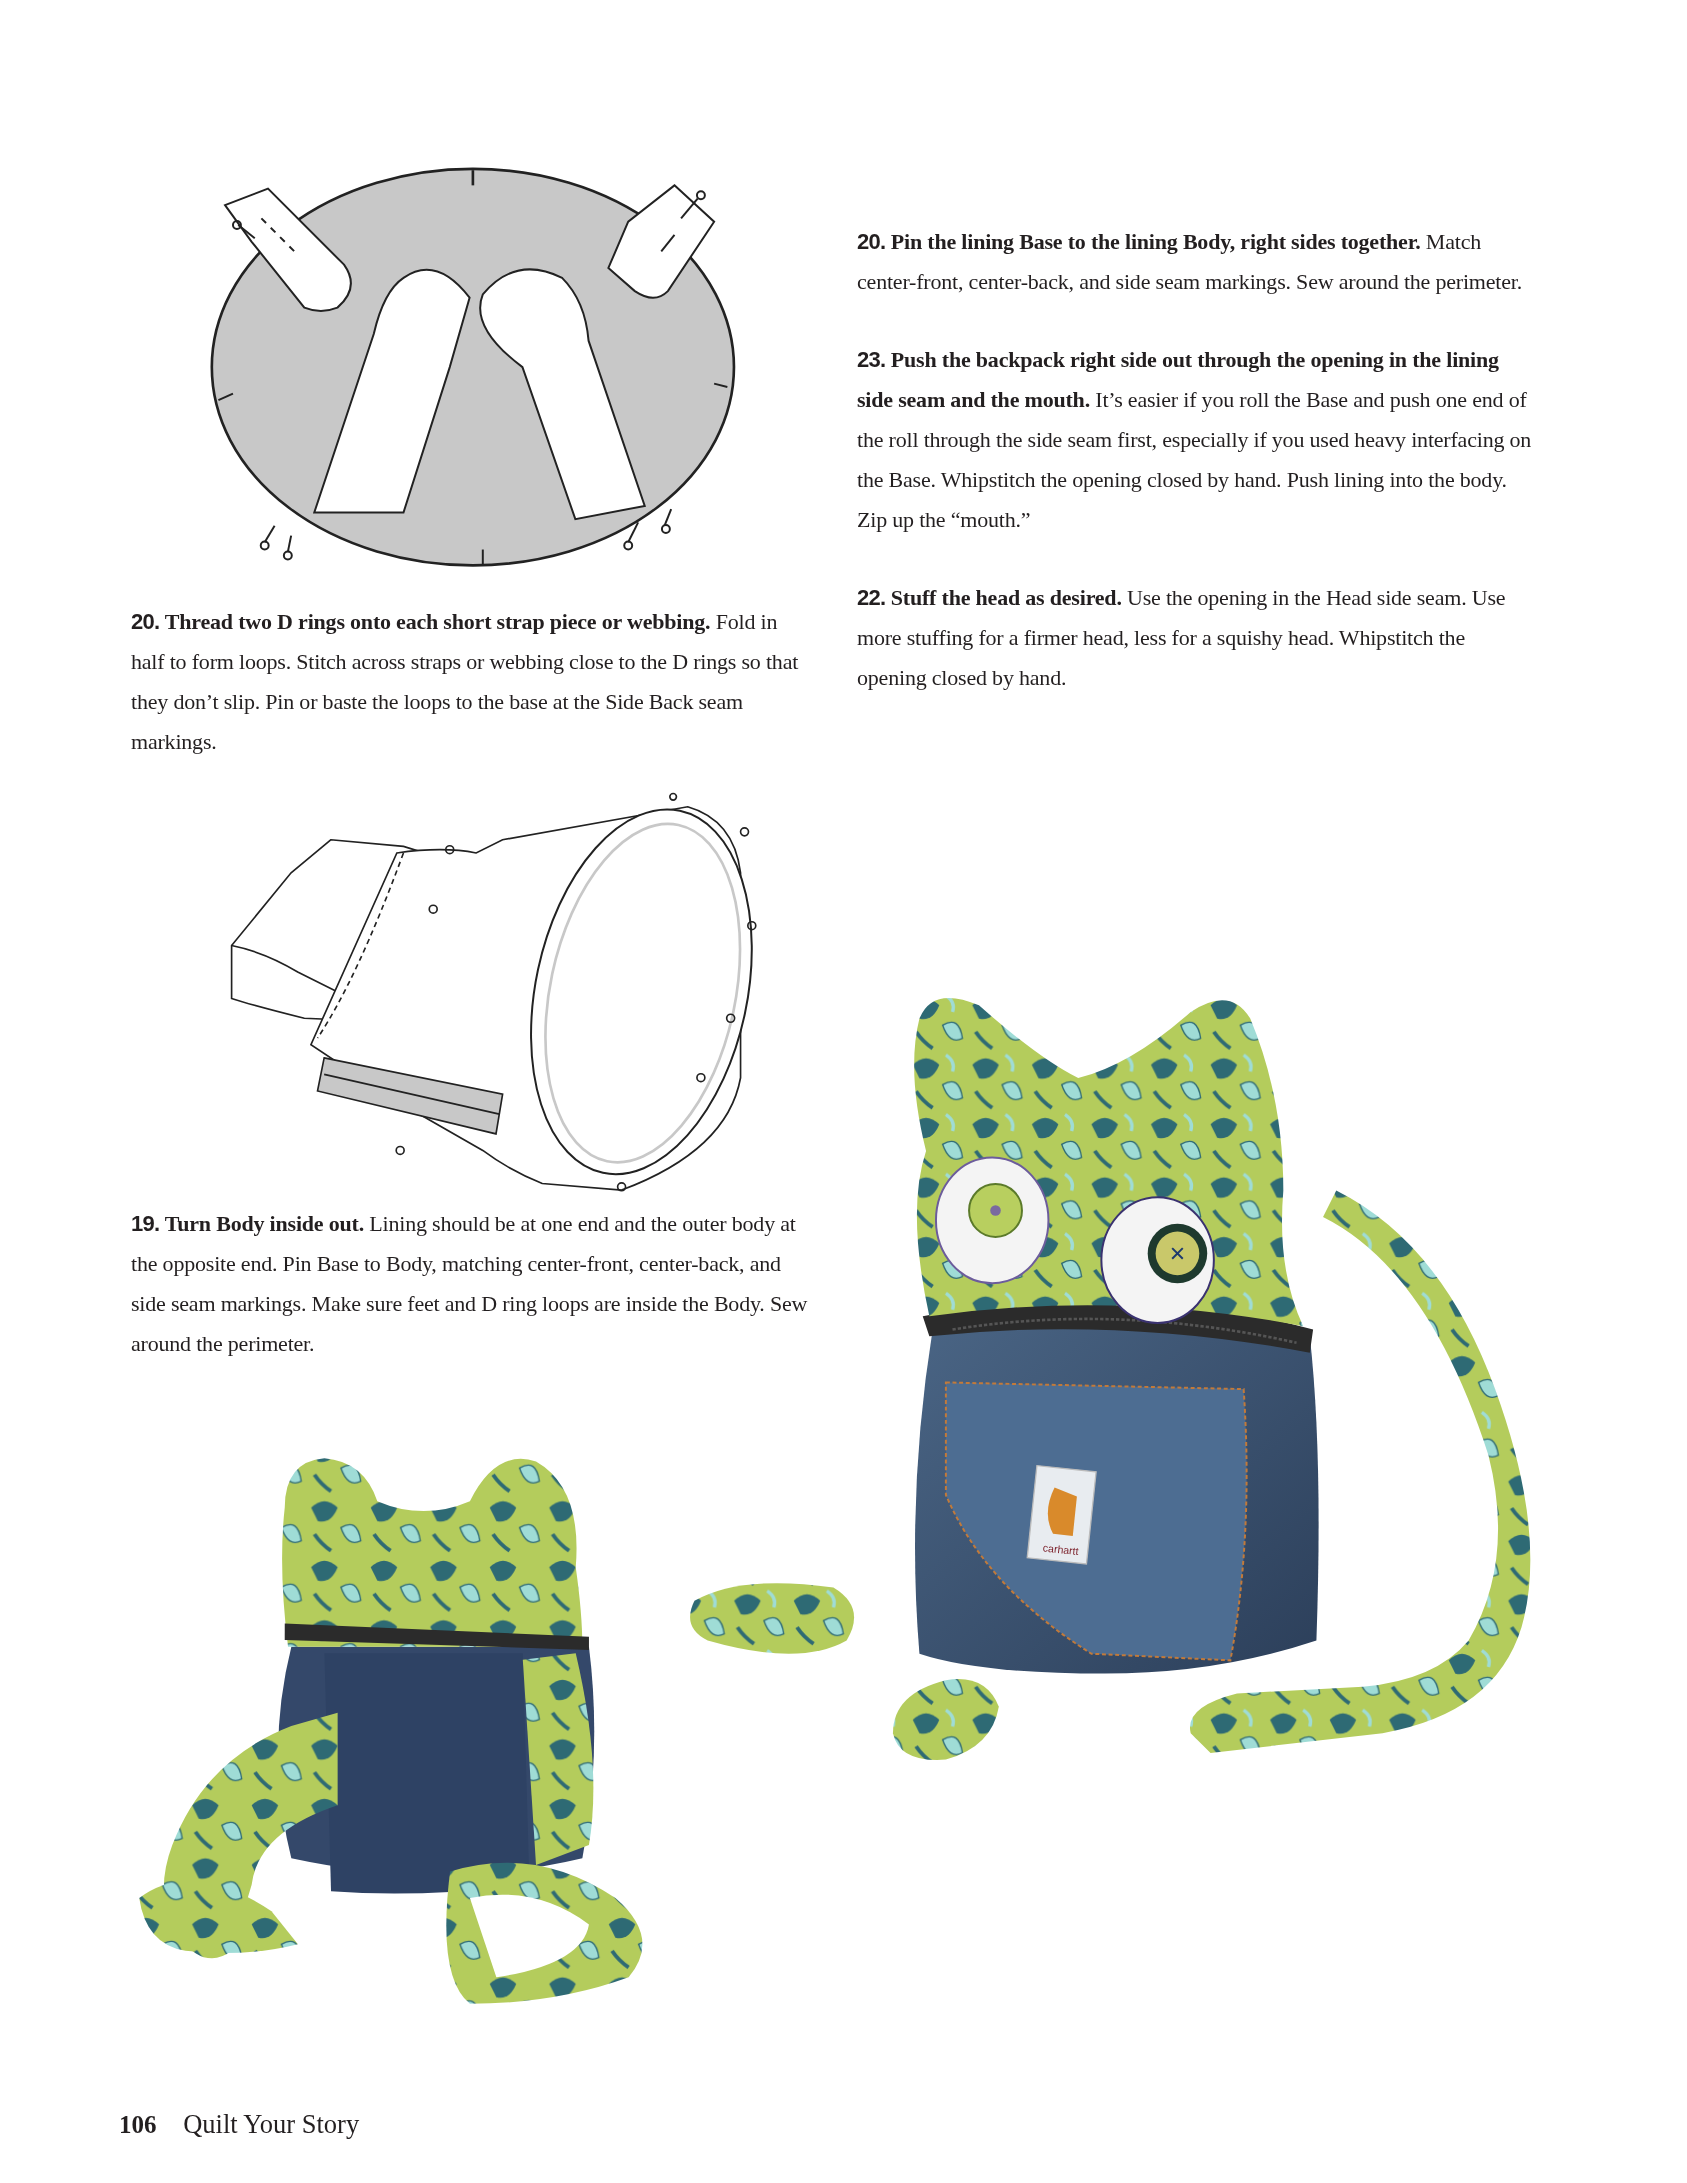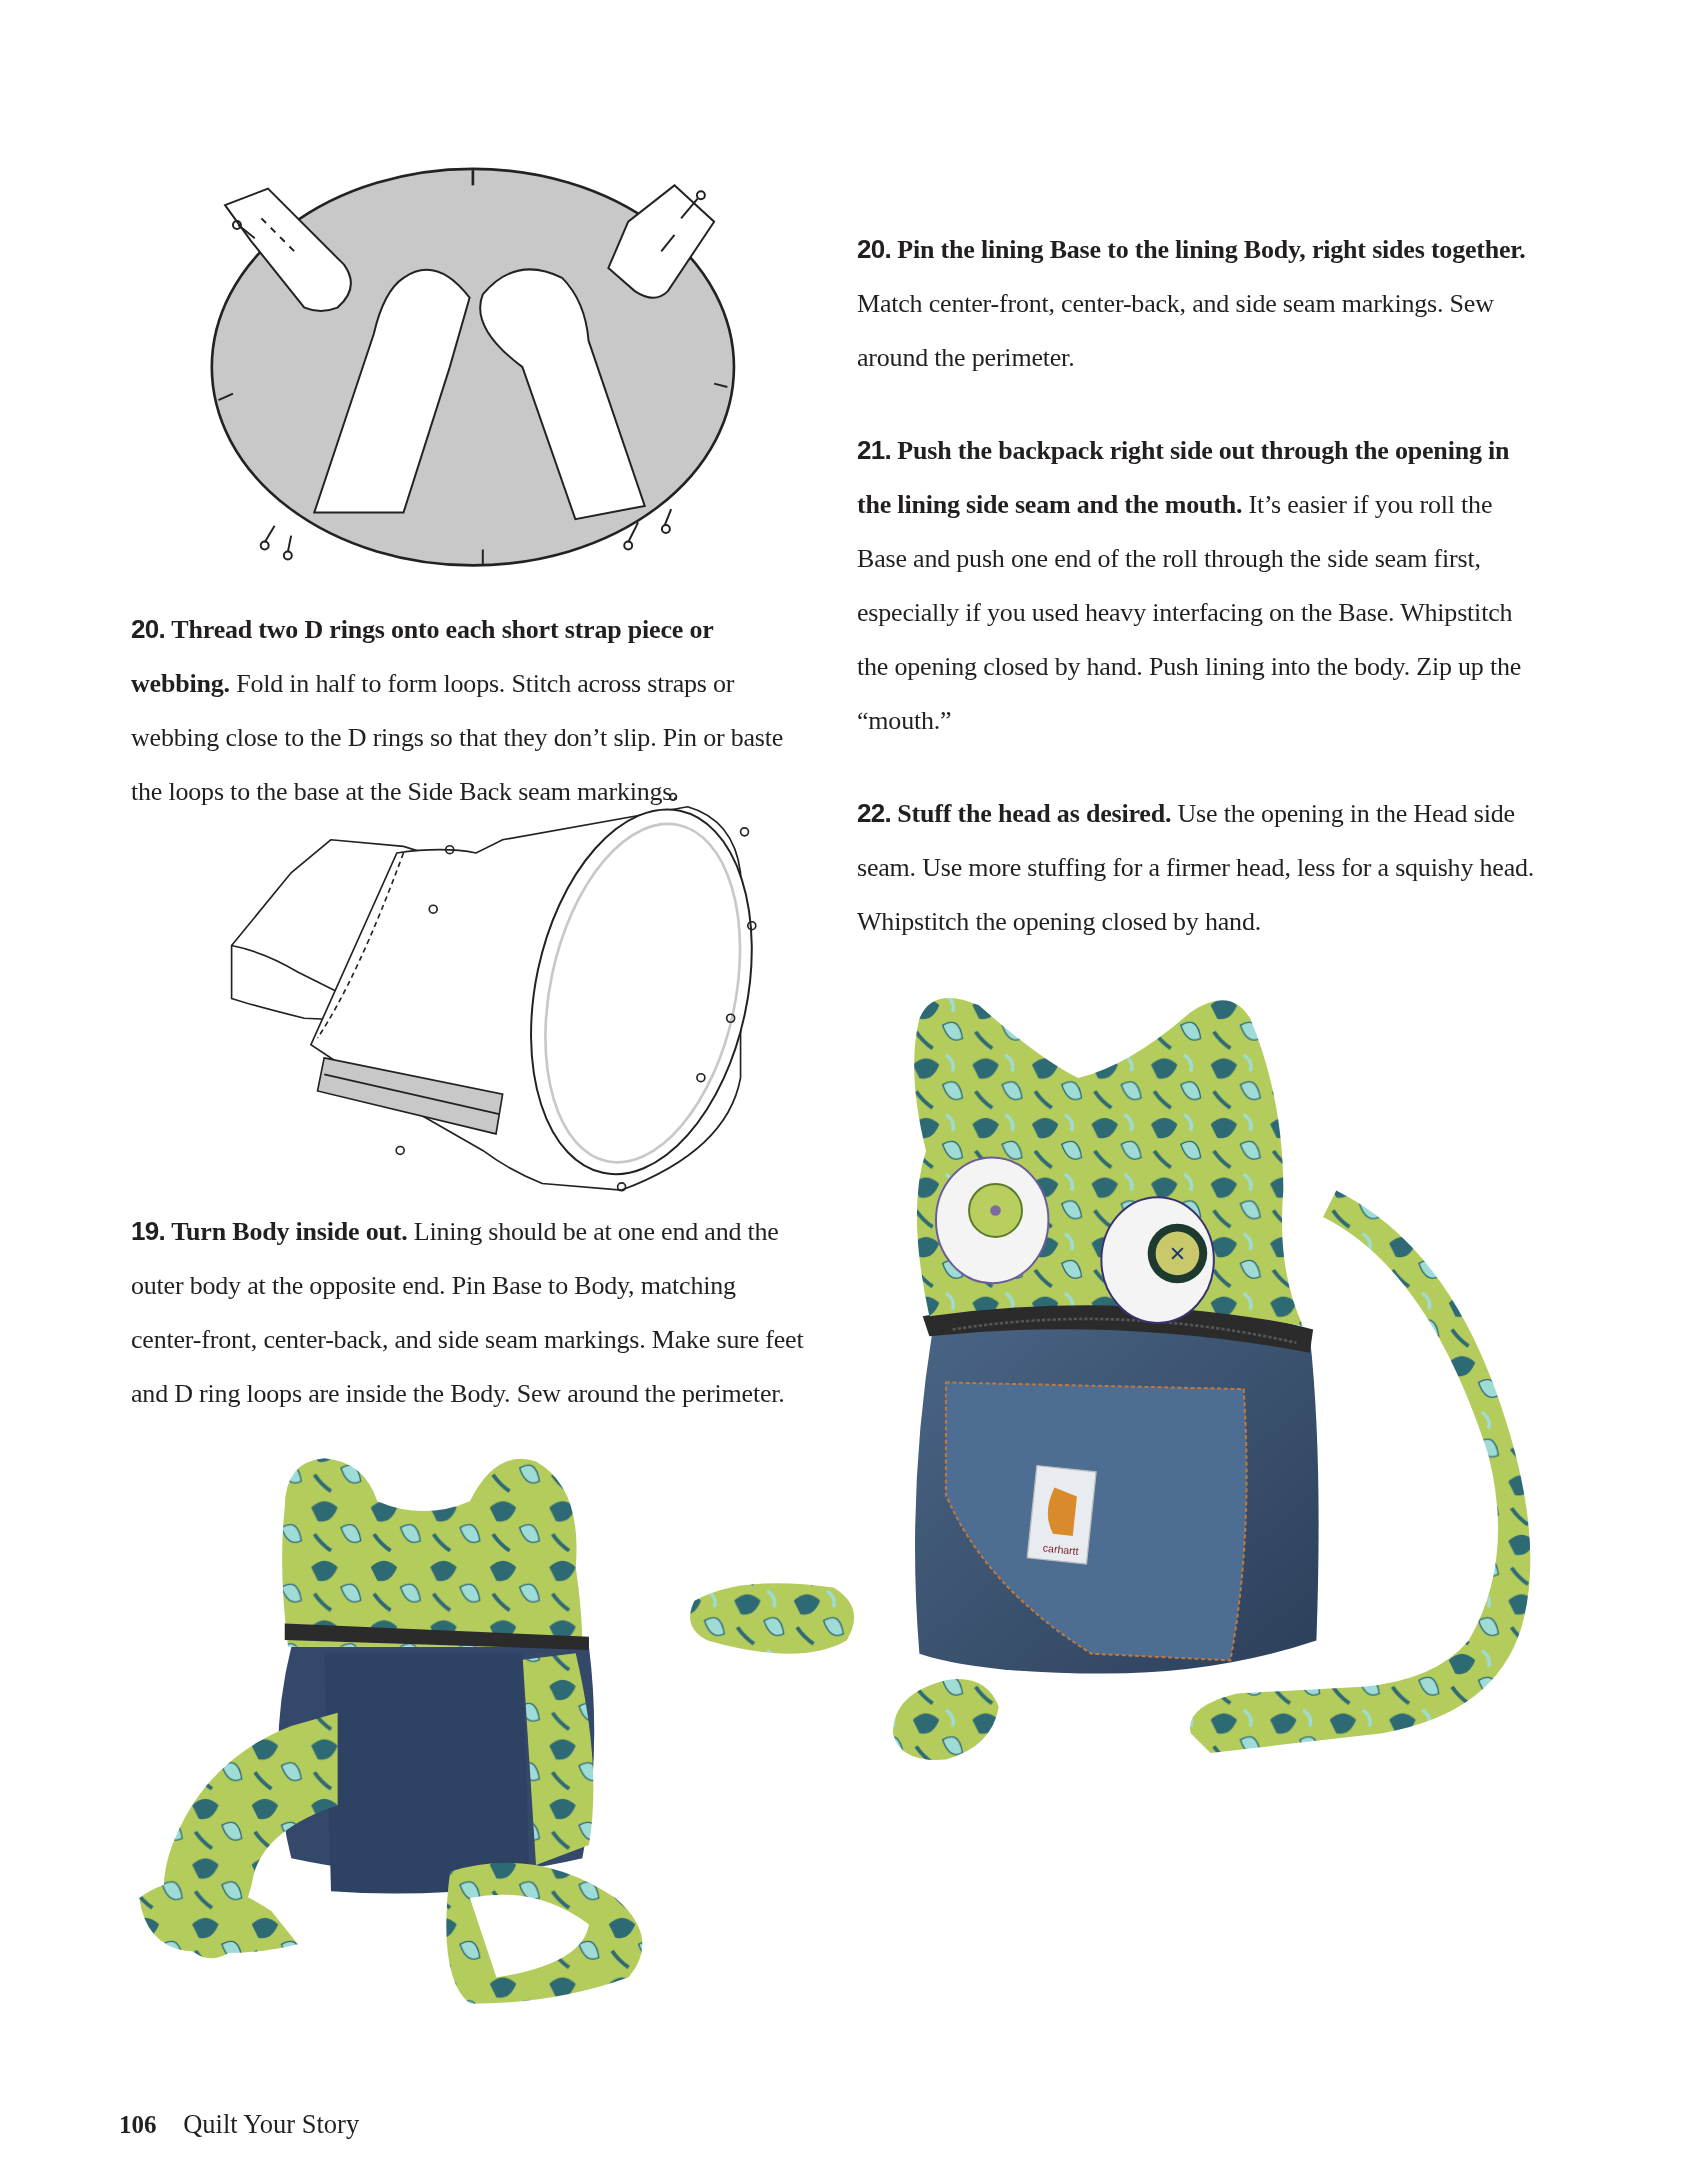--- a/index.html
+++ b/index.html
@@ -1,19 +1,19 @@
 <!DOCTYPE html>
 <html style="font-size:10.6px"><head>
 <meta charset="utf-8">
 <style>
   html, body { margin: 0; padding: 0; background: #ffffff; }
   body { width: 1687px; height: 2183px; position: relative; overflow: hidden;
          font-family: "Liberation Serif", "DejaVu Serif", serif; color: #231f20; }
   .abs { position: absolute; }
-  .step { font-size: 26px; line-height: 54px; letter-spacing: -0.2px; }
+  .step { font-size: 22px; line-height: 40px; letter-spacing: -0.2px; }
   .step .num { font-family: "Liberation Sans", "DejaVu Sans", sans-serif; font-weight: 700; letter-spacing: -0.7px; }
   .step .lead { font-weight: 700; }
   .footer-num { font-family: "Liberation Serif", serif; font-weight: 700; font-size: 25px; }
   .footer-title { font-family: "Liberation Serif", serif; font-size: 26.5px; text-align: center; }
   svg { display: block; }
 </style>
 </head>
 <body>
 
 <div class="abs" style="left:205px; top:149px; width:549px; height:423px;">
@@ -87,21 +87,21 @@
   <span class="num">19.</span>
   <span class="lead">Turn Body inside out.</span><span> Lining should be at one end and the outer body at the opposite end. Pin Base to Body, matching center-front, center-back, and side seam markings. Make sure feet and D ring loops are inside the Body. Sew around the perimeter.</span>
 </div>
 
 <div class="abs" style="left:857px; top:222px; width:681px;">
   <div class="step" style="margin-bottom:38px;">
     <span class="num">20.</span>
     <span class="lead">Pin the lining Base to the lining Body, right sides together.</span><span> Match center-front, center-back, and side seam markings. Sew around the perimeter.</span>
   </div>
   <div class="step" style="margin-bottom:38px;">
-    <span class="num">21.</span>
+    <span class="num">23.</span>
     <span class="lead">Push the backpack right side out through the opening in the lining side seam and the mouth.</span><span> It’s easier if you roll the Base and push one end of the roll through the side seam first, especially if you used heavy interfacing on the Base. Whipstitch the opening closed by hand. Push lining into the body. Zip up the “mouth.”</span>
   </div>
   <div class="step" style="margin-bottom:20px;">
     <span class="num">22.</span>
     <span class="lead">Stuff the head as desired.</span><span> Use the opening in the Head side seam. Use more stuffing for a firmer head, less for a squishy head. Whipstitch the opening closed by hand.</span>
   </div>
 </div>
 
 <div class="abs" style="left:668px; top:992px; width:966px; height:814px;">
   <svg width="966" height="814" viewBox="0 0 1460 1230">

